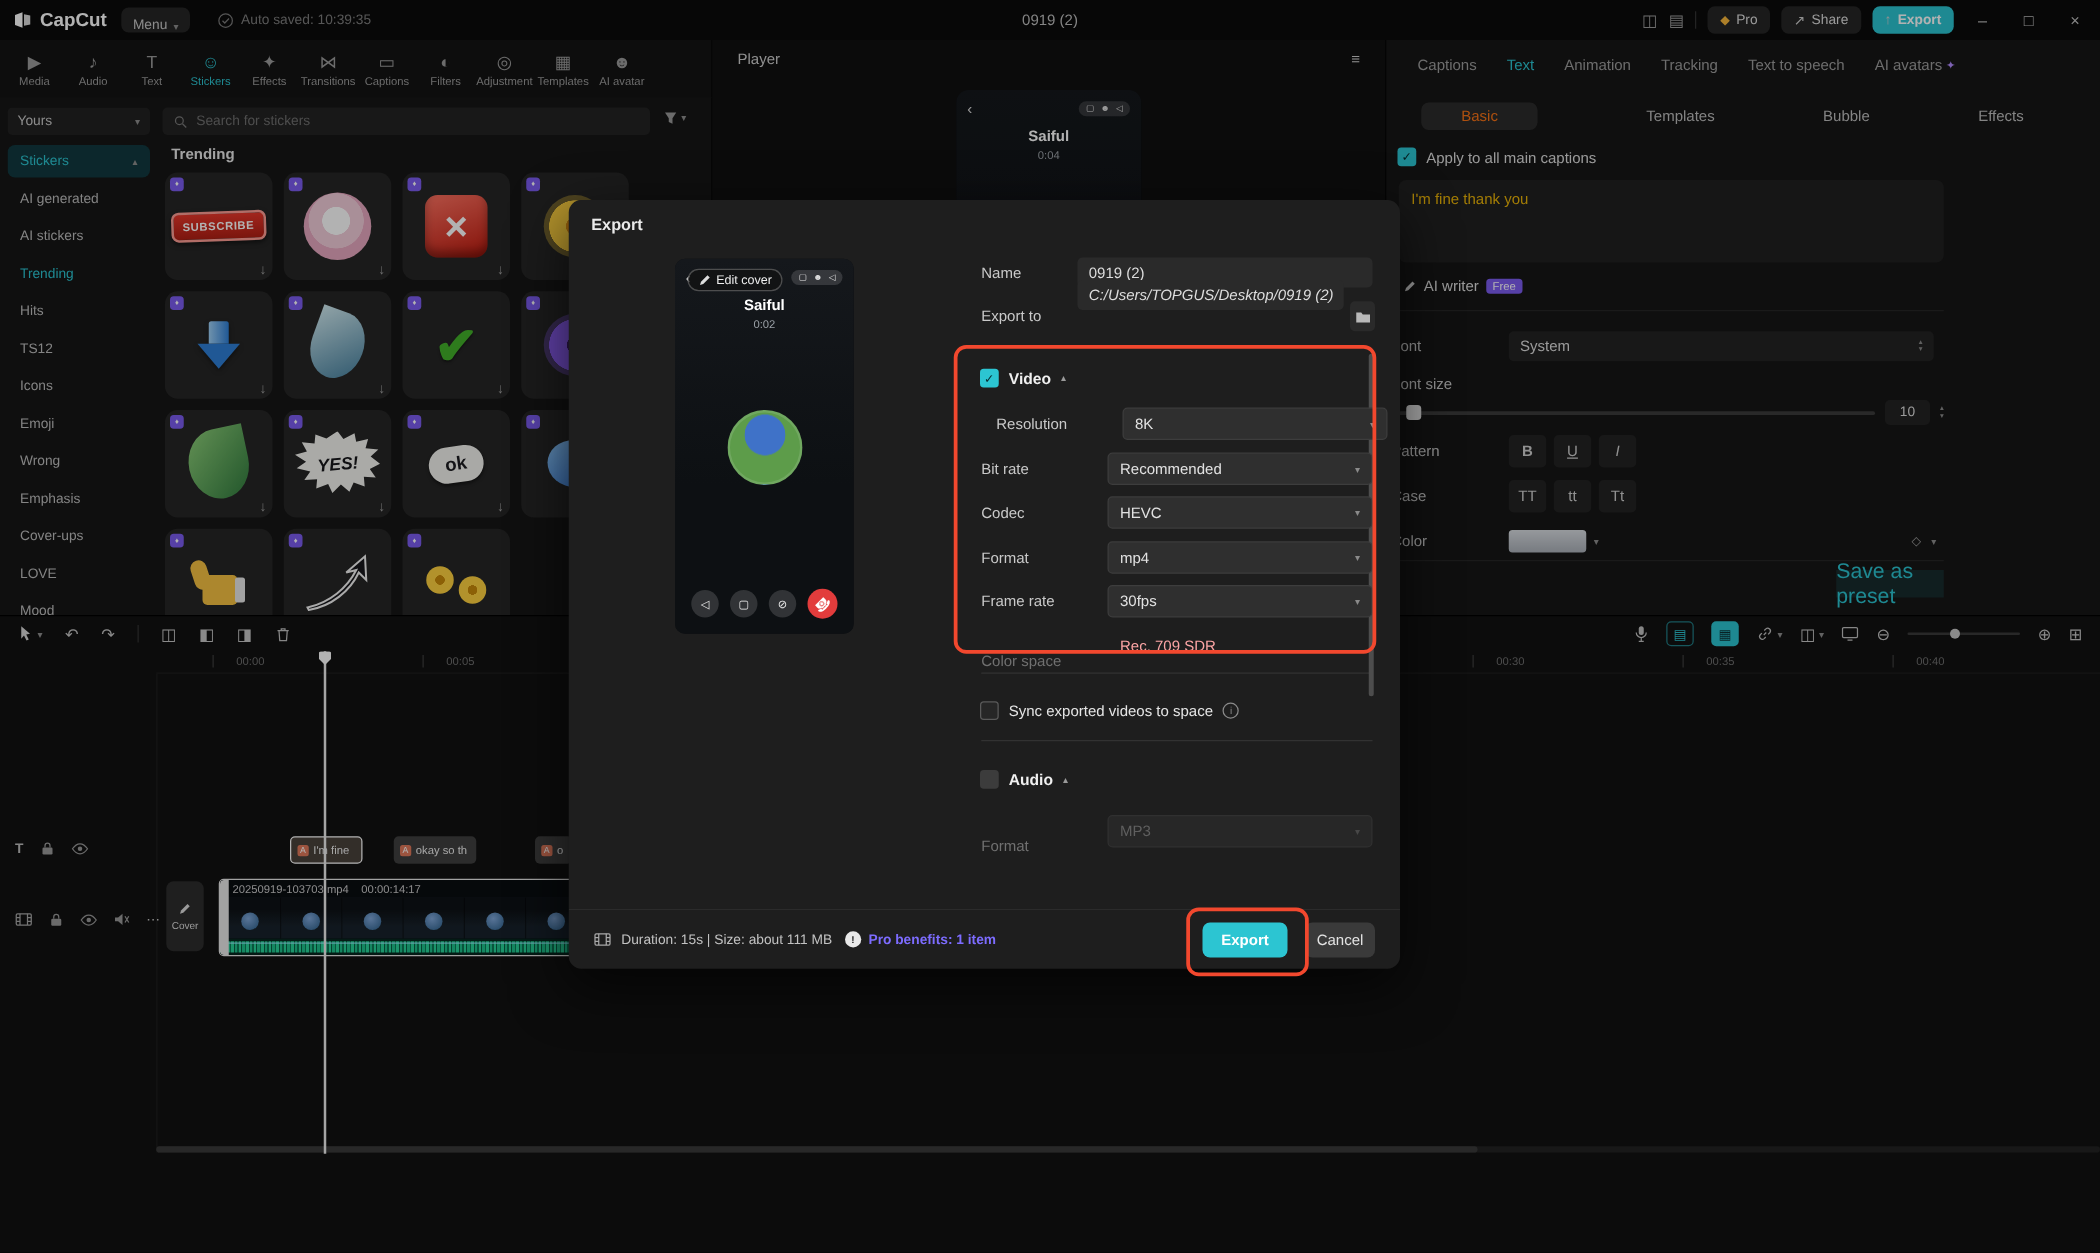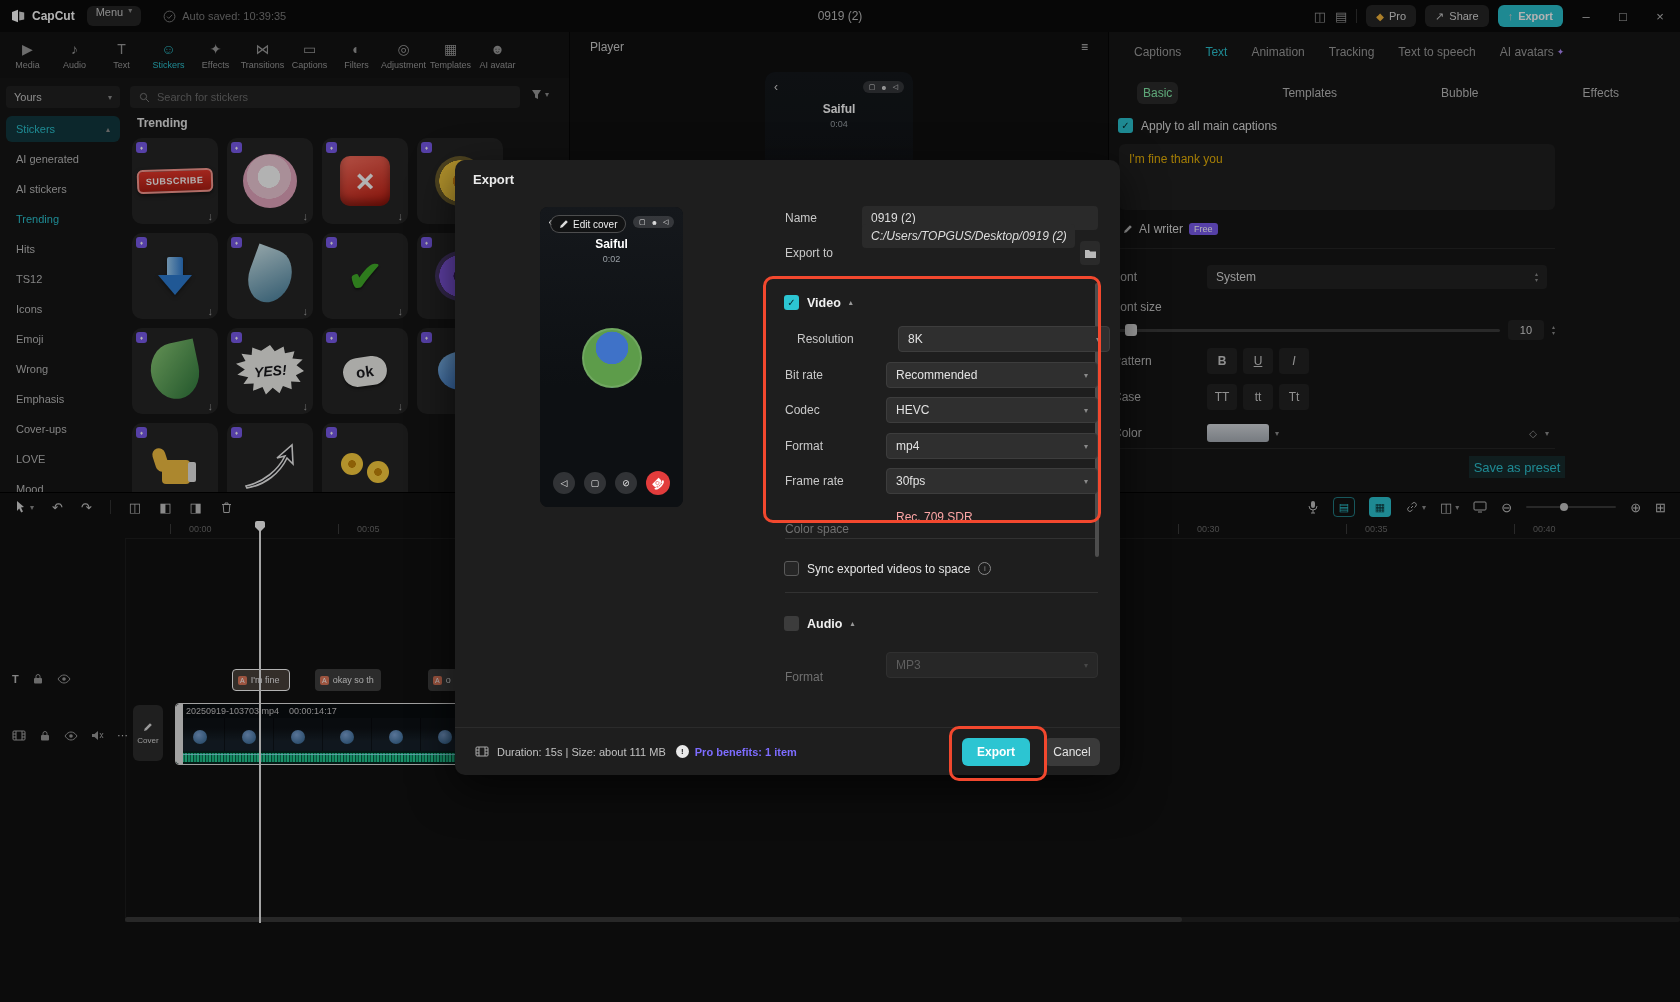--- a/index.html
+++ b/index.html
@@ -4,22 +4,22 @@
 <style>
   *{box-sizing:border-box;margin:0;padding:0;}
   html,body{background:#000;}
   .app{position:relative;width:1680px;height:1002px;background:#141414;overflow:hidden;
        font-family:"Liberation Sans",sans-serif;color:#ddd;user-select:none;}
   .car{font-size:8px;color:#8d8d8d;}
 
   
   .titlebar{position:absolute;left:0;top:0;width:100%;height:32px;background:#0b0b0b;display:flex;align-items:center;z-index:5;}
   .tb-left{display:flex;align-items:center;gap:12px;padding-left:10px;z-index:2;}
-  .logo{display:flex;align-items:center;gap:6px;color:#fff;font-weight:bold;font-size:12px;}
-  .menu-btn{background:#262626;border-radius:6px;height:20px;padding:0 9px;color:#c9c9c9;font-size:11px;display:flex;align-items:flex-start;gap:5px;}
+  .logo{display:flex;align-items:center;gap:6px;color:#fff;font-weight:bold;font-size:15px;}
+  .menu-btn{background:#262626;border-radius:6px;height:20px;padding:0 9px;color:#c9c9c9;font-size:11px;display:flex;align-items:flex-end;gap:5px;}
   .autosave{display:flex;align-items:center;gap:6px;color:#7d7d7d;font-size:11px;margin-left:10px;}
   .tb-title{position:absolute;left:0;right:0;text-align:center;color:#bdbdbd;font-size:12px;}
   .tb-right{margin-left:auto;display:flex;align-items:center;gap:9px;padding-right:6px;z-index:2;}
   .panel-ic{color:#9a9a9a;font-size:13px;}
   .tb-sep{width:1px;height:14px;background:#333;}
   .pill{background:#262626;border-radius:6px;height:22px;display:flex;align-items:center;gap:5px;padding:0 10px;color:#ddd;font-size:11px;}
   .pill .gem{color:var(--gem,#f6b73c);font-size:10px;}
   .pill .shic{font-size:11px;color:#cfcfcf;}
   .pill.exp{background:var(--accent,#2cc5d2);color:#fff;font-weight:bold;}
   .winctl{width:28px;height:32px;display:flex;align-items:center;justify-content:center;color:#bdbdbd;font-size:13px;}
@@ -90,21 +90,21 @@
   .cs-btn.hang span{display:inline-block;transform:rotate(135deg);font-size:11px;}
 
   
   .text-panel{position:absolute;left:1108px;top:32px;width:572px;height:460px;background:#161616;border-left:1px solid #060606;}
   .tp-tabs{position:absolute;left:25px;top:13px;display:flex;gap:24px;font-size:12px;color:#9d9d9d;}
   .tab{display:flex;align-items:center;gap:3px;}
   .tab.active{color:var(--accent,#2cc5d2);}
   .tab .tab-spark{color:#b28bff;font-size:9px;}
   .tp-subtabs{position:absolute;left:28px;top:50px;width:482px;display:flex;justify-content:space-between;align-items:center;font-size:12px;color:#bdbdbd;}
   .sub{padding:4px 0;}
-  .sub.active{background:#2c2c2c;border-radius:6px;padding:4px 6px;color:#86efac;}
+  .sub.active{background:#2c2c2c;border-radius:6px;padding:4px 32px;color:#f97316;}
   .tp-apply{position:absolute;left:9px;top:86px;display:flex;align-items:center;gap:8px;font-size:12px;color:#ddd;}
   .cb{width:15px;height:15px;border-radius:3px;display:flex;align-items:center;justify-content:center;font-size:10px;flex:none;}
   .cb.on{background:var(--accent,#2cc5d2);color:#06282c;}
   .cb.off{border:1.5px solid #5a5a5a;background:#262626;color:transparent;}
   .cb.dis{background:#3c3c3c;color:transparent;}
   .tp-textarea{position:absolute;left:10px;top:112px;width:436px;height:66px;background:#202020;border:none;border-radius:6px;color:#eab308;font-size:12px;padding:8px 10px;resize:none;font-family:inherit;}
   .tp-aiwriter{position:absolute;left:14px;top:190px;display:flex;align-items:center;gap:6px;font-size:12px;color:#ddd;}
   .free-badge{background:var(--free,#7c5cf0);color:#fff;font-size:9px;border-radius:3px;padding:1px 5px;}
   .tp-div{position:absolute;left:10px;width:436px;height:1px;background:#262626;}
   .tp-row{position:absolute;left:4px;width:442px;height:26px;display:flex;align-items:center;}
@@ -117,21 +117,21 @@
   .sliderline{position:relative;flex:1;height:3px;background:#3c3c3c;border-radius:2px;}
   .shandle{position:absolute;left:6px;top:-5px;width:12px;height:12px;background:#e8e8e8;border-radius:3px;}
   .numbox{width:36px;height:20px;background:#232323;border-radius:4px;color:#ddd;font-size:11px;display:flex;align-items:center;justify-content:center;flex:none;}
   .btn-group{display:flex;gap:6px;}
   .stybtn{width:30px;height:26px;background:#232323;border-radius:4px;color:#cfcfcf;display:flex;align-items:center;justify-content:center;font-size:12px;}
   .stybtn.s0{font-weight:bold;}
   .stybtn.s1{text-decoration:underline;}
   .stybtn.s2{font-style:italic;}
   .swatch{width:62px;height:18px;border-radius:3px;background:linear-gradient(#d7dbe0,#aab0b8);}
   .row-color .right-ico{margin-left:auto;display:flex;align-items:center;gap:8px;color:#9a9a9a;font-size:10px;padding-right:6px;}
-  .save-preset{position:absolute;left:360px;top:424px;width:96px;height:22px;background:rgba(44,197,210,.12);border-radius:0;color:var(--accent,#2cc5d2);font-size:13px;display:flex;align-items:center;justify-content:center;}
+  .save-preset{position:absolute;left:360px;top:424px;width:86px;height:22px;background:rgba(44,197,210,.12);border-radius:0;color:var(--accent,#2cc5d2);font-size:17px;display:flex;align-items:center;justify-content:center;}
 
   
   .timeline{position:absolute;left:0;top:492px;width:1680px;height:510px;background:#121212;border-top:1px solid #000;}
   .tl-left{position:absolute;left:14px;top:0;height:28px;display:flex;align-items:center;gap:18px;color:#c6c6c6;font-size:13px;}
   .tl-right{position:absolute;right:14px;top:0;height:28px;display:flex;align-items:center;gap:14px;color:#c6c6c6;font-size:13px;}
   .tic{display:flex;align-items:center;gap:3px;}
   .tsep{width:1px;height:14px;background:#333;}
   .gly{font-size:13px;color:#c6c6c6;}
   .tgl{width:22px;height:20px;border-radius:4px;display:flex;align-items:center;justify-content:center;font-size:11px;}
   .tgl.t1{color:var(--accent,#2cc5d2);border:1px solid rgba(44,197,210,.6);}

